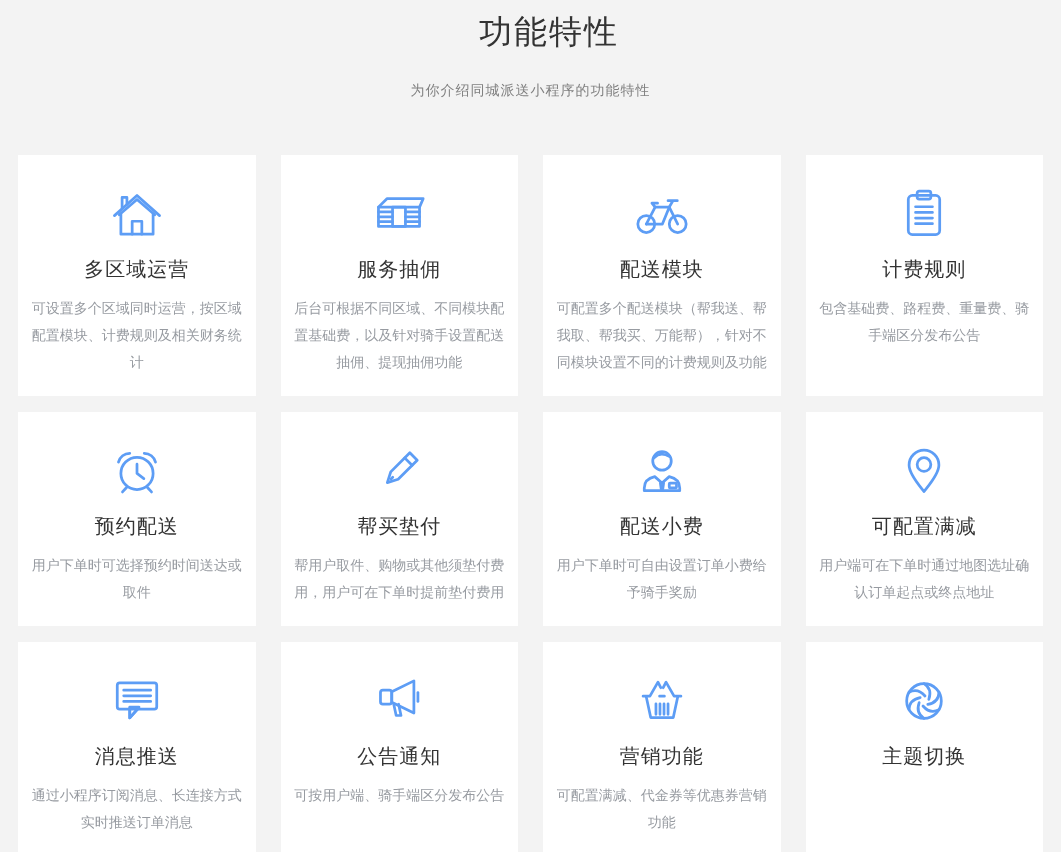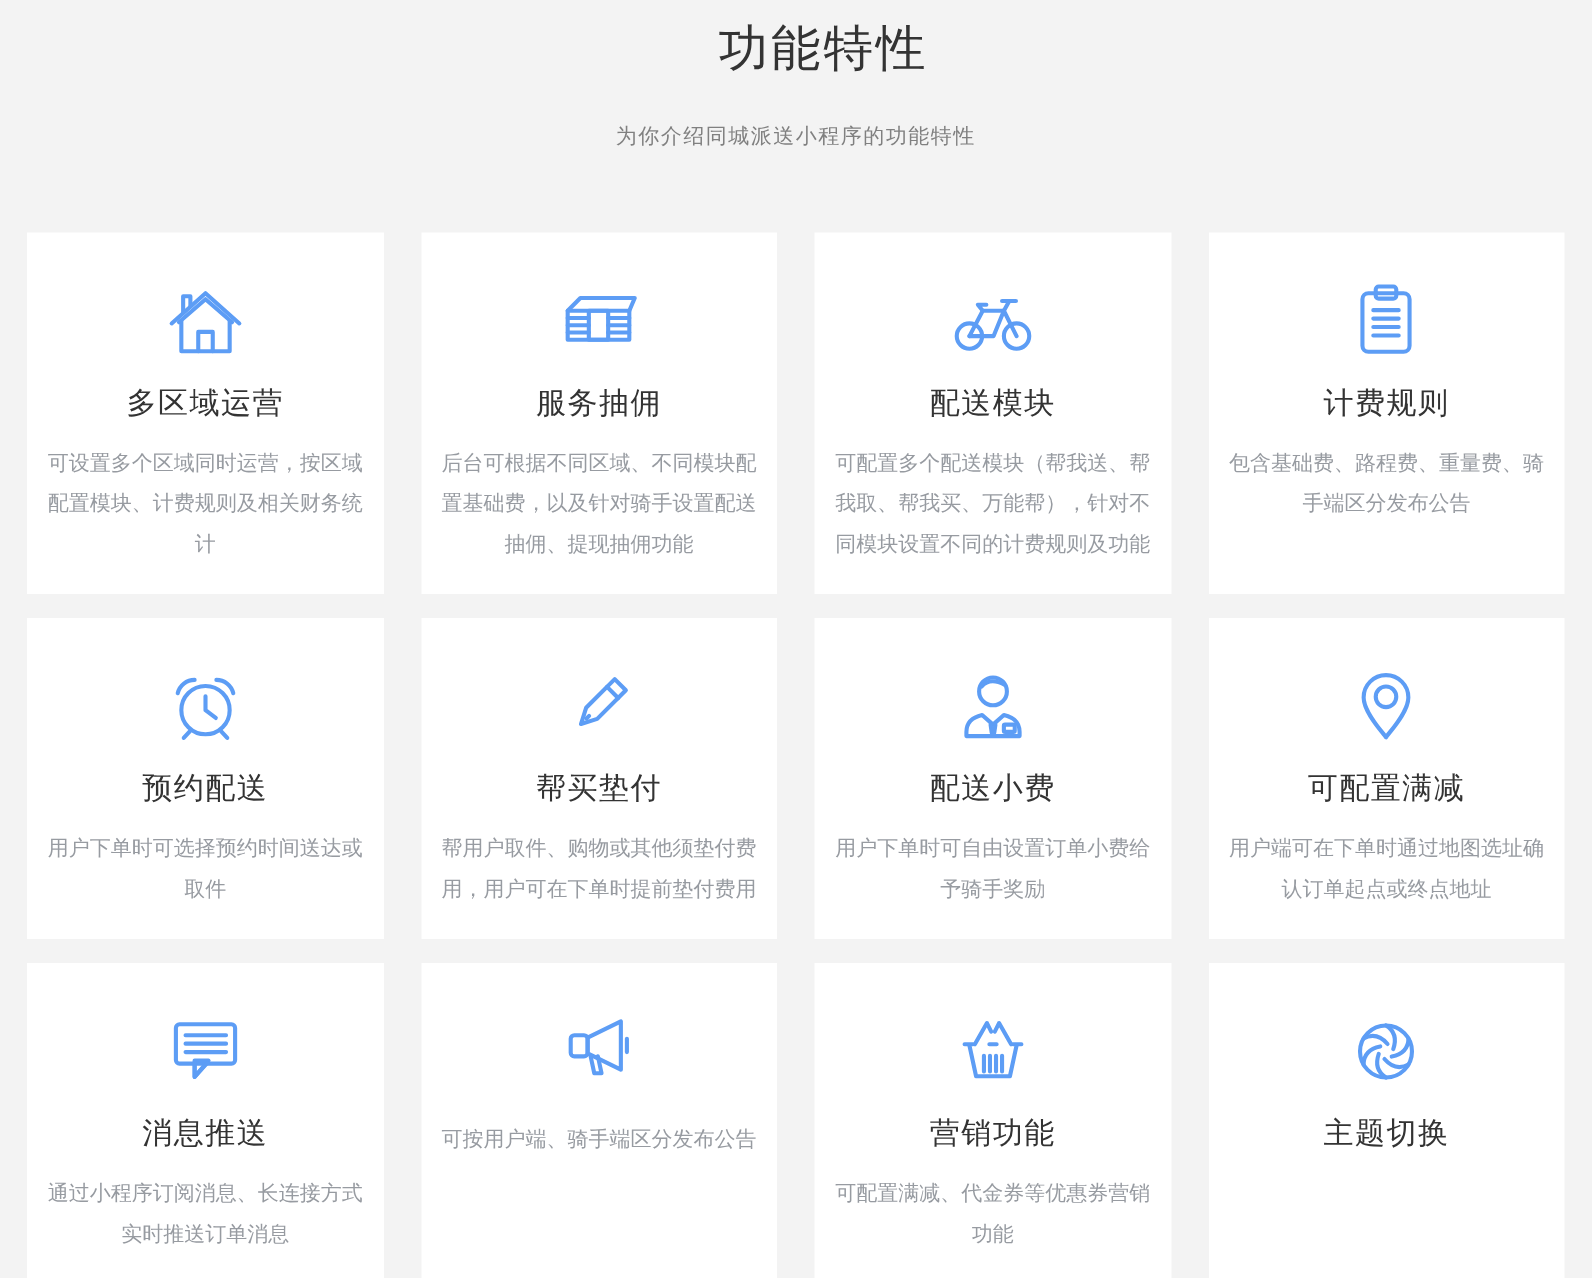--- a/index.html
+++ b/index.html
@@ -168,20 +168,21 @@
 
   <div class="card">
     <div class="icon-wrap">
       <svg class="fi" viewBox="0 0 72 72">
         <path d="M27 24.5 L54.5 11 V51 L27 37.5 Z"></path>
         <rect x="13" y="22.5" width="14" height="17.5" rx="3"></rect>
         <path d="M29.5 40 L32.5 54 H38.5 L35.5 40" stroke-width="2.8"></path>
         <path d="M59.5 25.5 V36.5" stroke-width="4.5"></path>
       </svg>
     </div>
+    <div class="card-title">公告通知</div>
     <div class="card-desc">可按用户端、骑手端区分发布公告</div>
   </div>
 
   <div class="card">
     <div class="icon-wrap">
       <svg class="fi" viewBox="0 0 72 72">
         <path d="M12.5 30 H19.5 M33 30 H39 M52.5 30 H59.5" stroke-width="3"></path>
         <path d="M21 30 L31 12.5 L34.5 19.5" stroke-width="3"></path>
         <path d="M51 30 L41 12.5 L37.5 19.5" stroke-width="3"></path>
         <path d="M16.5 31 L22 56.5 H50 L55.5 31"></path>

